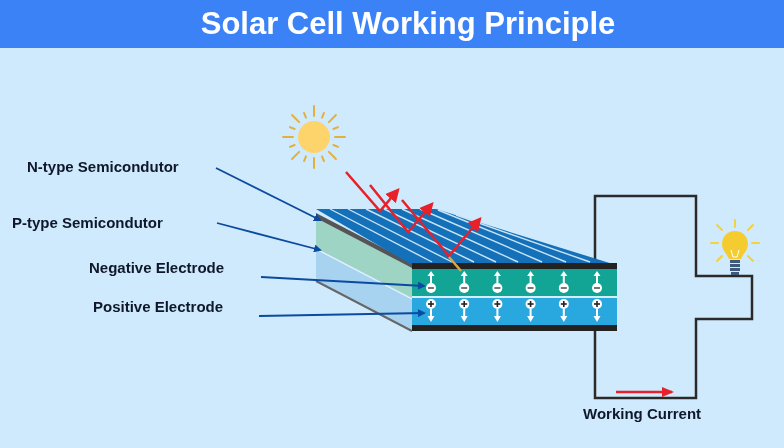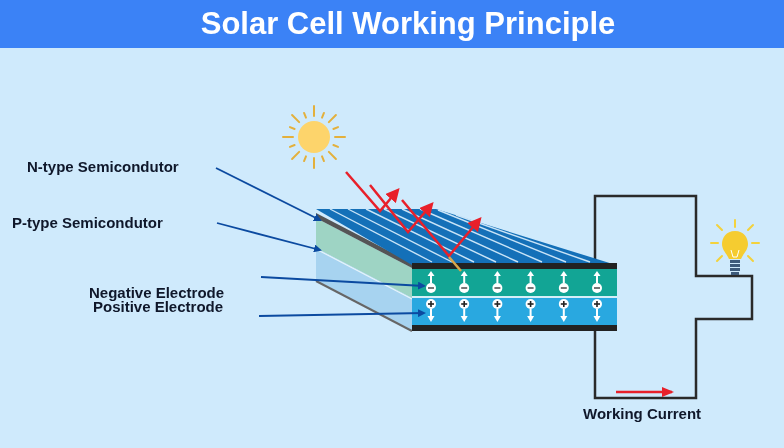--- a/index.html
+++ b/index.html
@@ -200,15 +200,15 @@
     <rect x="730" y="264" width="10" height="3" fill="#3d5a7a"></rect>
     <rect x="730" y="268" width="10" height="3" fill="#3d5a7a"></rect>
     <rect x="731" y="272" width="8" height="3" fill="#3d5a7a"></rect>
   </g>
 
   <line x1="616" y1="392" x2="672" y2="392" stroke="#e8202a" stroke-width="2.5" marker-end="url(#redArrowSmall)"></line>
 </svg>
 
 <div class="label" style="left:27px; top:158px;">N-type Semicondutor</div>
 <div class="label" style="left:12px; top:214px;">P-type Semicondutor</div>
-<div class="label" style="left:89px; top:284px;">Negative Electrode</div>
+<div class="label" style="left:89px; top:259px;">Negative Electrode</div>
 <div class="label" style="left:93px; top:298px;">Positive Electrode</div>
 <div class="label" style="left:583px; top:405px;">Working Current</div>
 
 </body></html>

